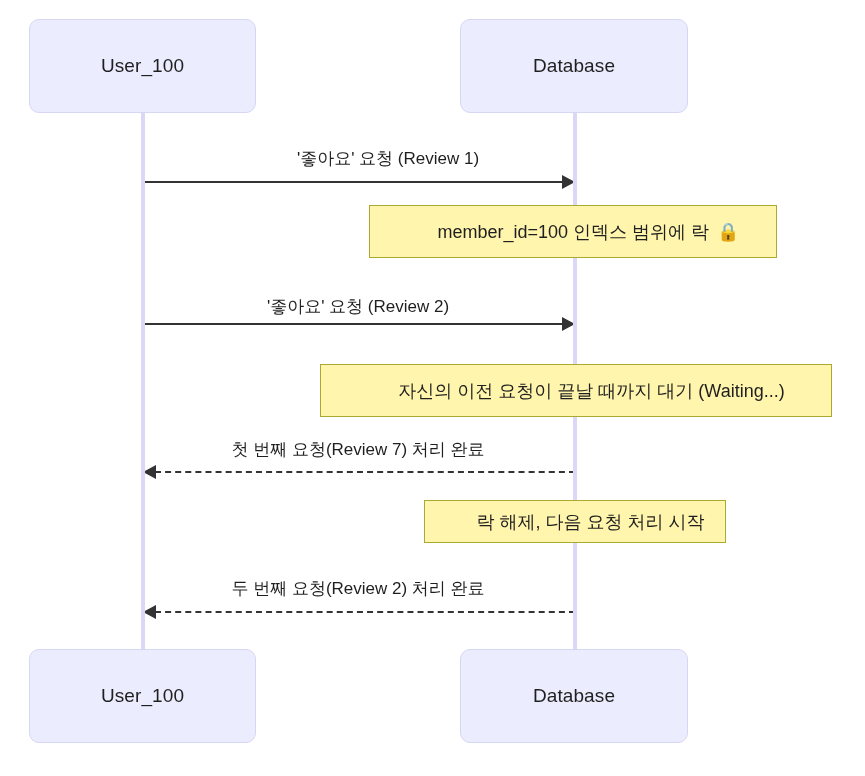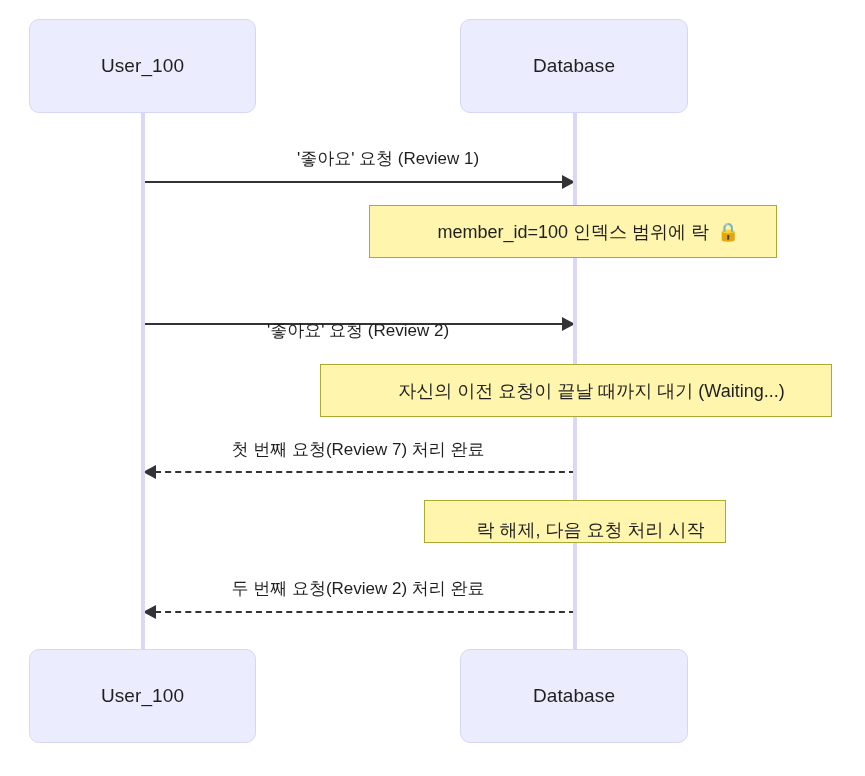--- a/index.html
+++ b/index.html
@@ -109,33 +109,33 @@
 
   <div class="msg-label" style="left:358px; top:147px;margin-left:30px;">'좋아요' 요청 (Review 1)</div>
   <div class="msg-line" style="left:143px; top:181px; width:420px;"></div>
   <div class="arrow-head arrow-right" style="left:562px; top:175px;"></div>
 
   <div class="note" style="left:369px; top:205px; width:408px; height:53px;">
     <span class="note-text">member_id=100 인덱스 범위에 락</span>
     <span class="lock-glyph">🔒</span>
   </div>
 
-  <div class="msg-label" style="left:358px; top:295px;margin-top:24px;">'좋아요' 요청 (Review 2)</div>
+  <div class="msg-label" style="left:358px; top:295px;">'좋아요' 요청 (Review 2)</div>
   <div class="msg-line" style="left:143px; top:323px; width:420px;"></div>
   <div class="arrow-head arrow-right" style="left:562px; top:317px;"></div>
 
   <div class="note" style="left:320px; top:352px; width:512px; height:53px;margin-top:12px;">
     <span class="note-text">자신의 이전 요청이 끝날 때까지 대기 (Waiting...)</span>
   </div>
 
   <div class="msg-label" style="left:358px; top:438px;">첫 번째 요청(Review 7) 처리 완료</div>
   <div class="msg-line dashed" style="left:155px; top:471px; width:420px;"></div>
   <div class="arrow-head arrow-left" style="left:143px; top:465px;"></div>
 
-  <div class="note" style="left:424px; top:500px; width:302px; height:43px;align-items:flex-end;">
+  <div class="note" style="left:424px; top:500px; width:302px; height:43px;">
     <span class="note-text">락 해제, 다음 요청 처리 시작</span>
   </div>
 
   <div class="msg-label" style="left:358px; top:577px;text-align:right;">두 번째 요청(Review 2) 처리 완료</div>
   <div class="msg-line dashed" style="left:155px; top:611px; width:420px;"></div>
   <div class="arrow-head arrow-left" style="left:143px; top:605px;"></div>
 
   <div class="actor-box actor-bottom actor-user">
     <span>User_100</span>
   </div>

